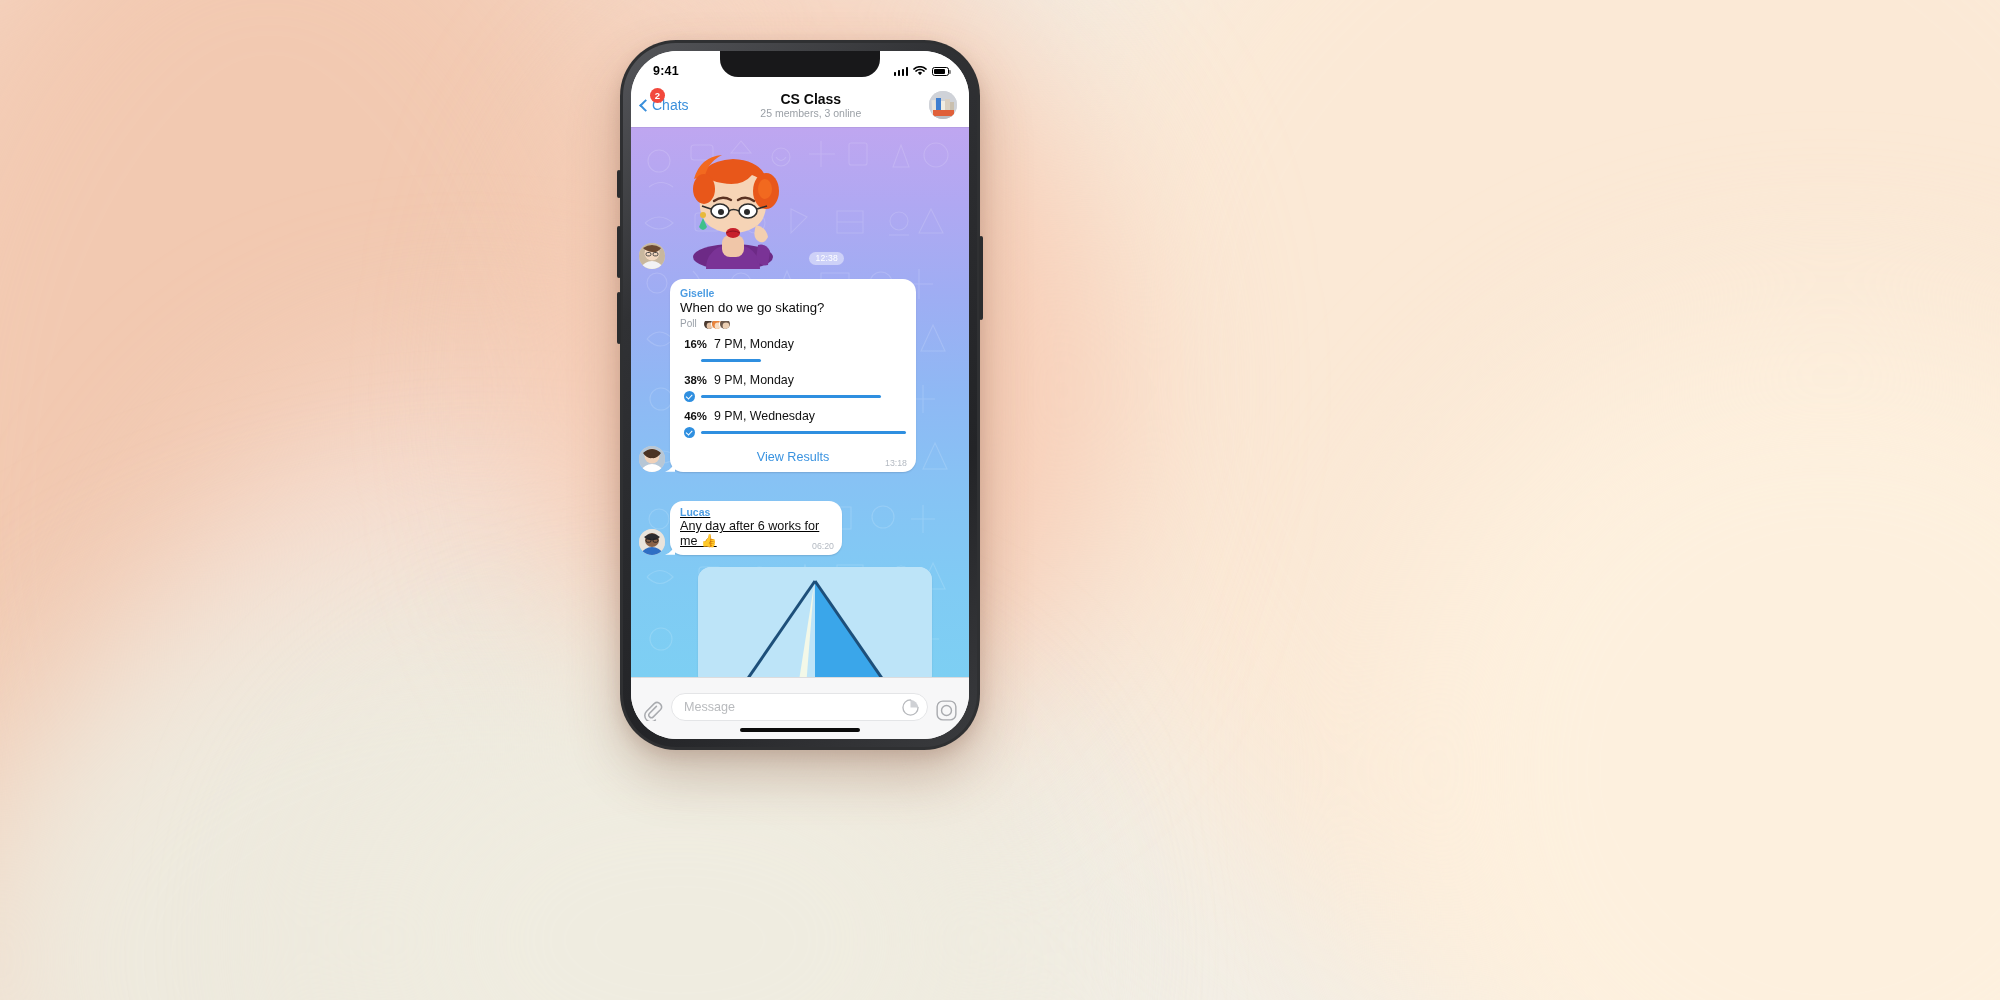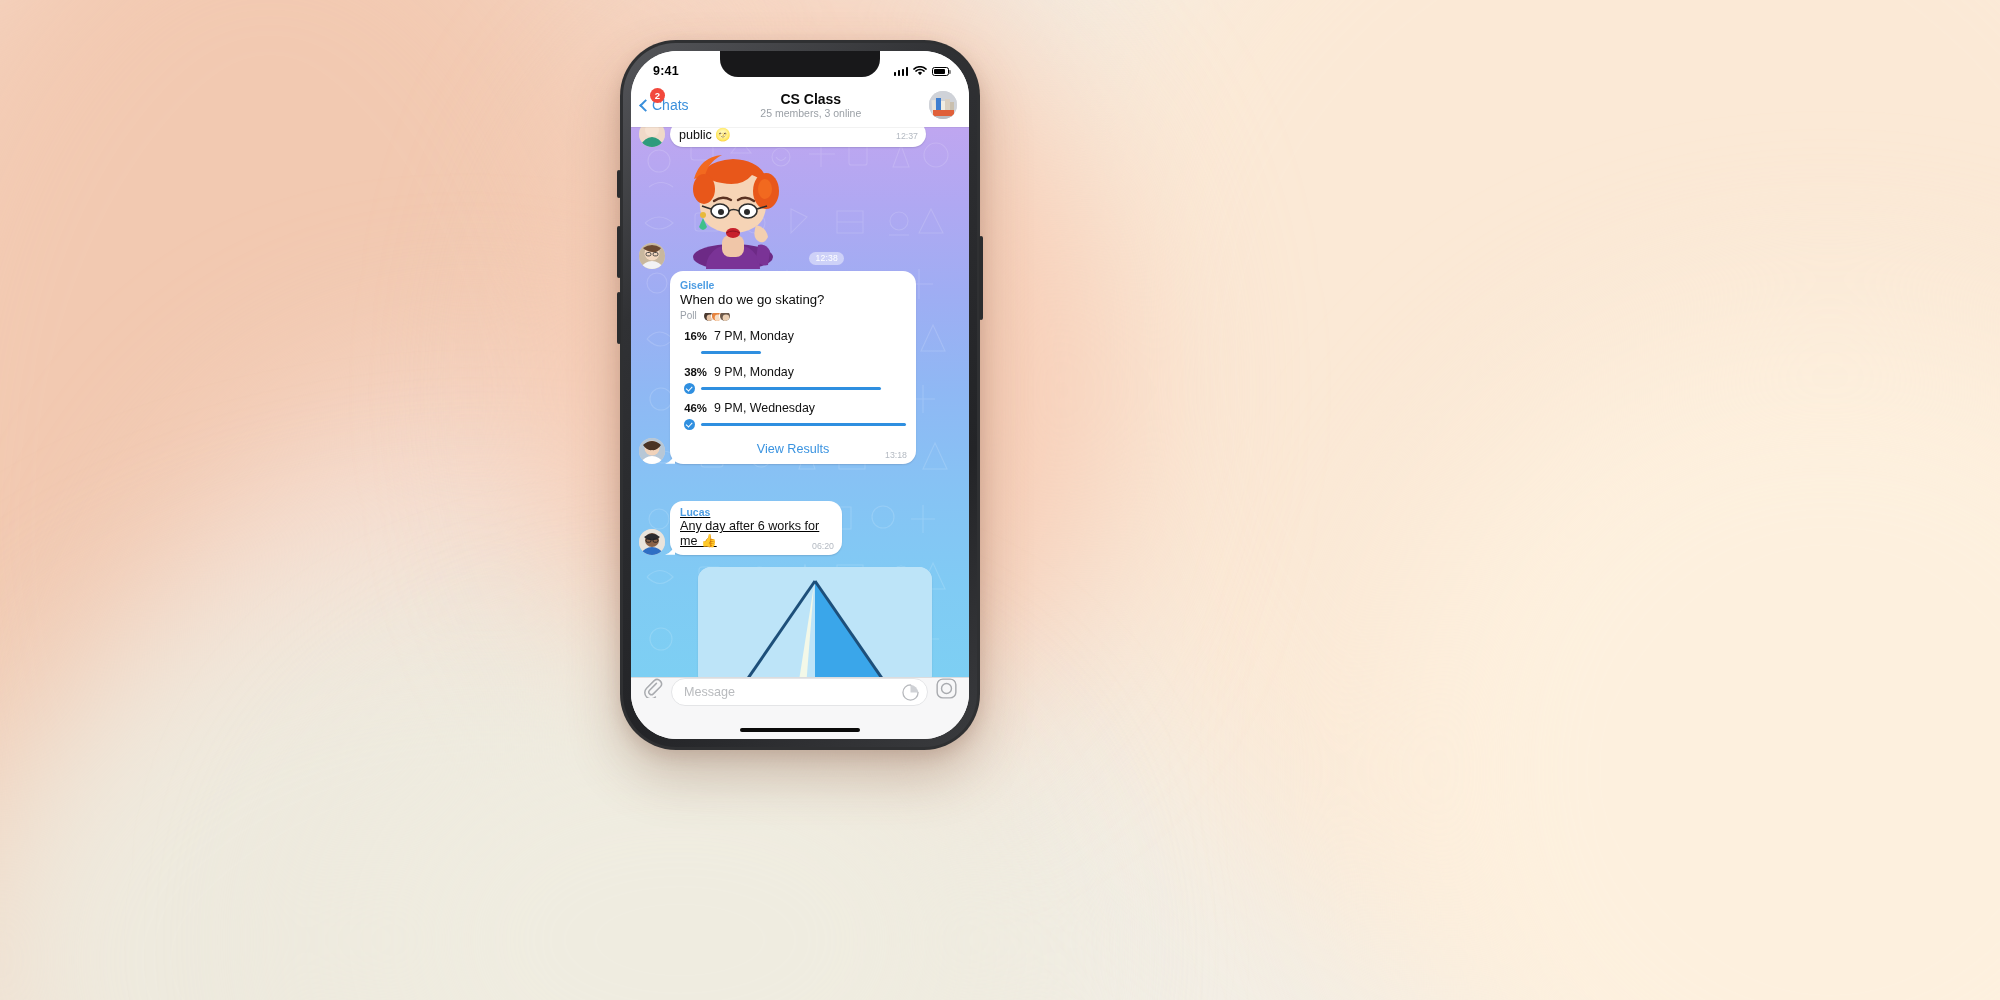--- a/index.html
+++ b/index.html
@@ -121,21 +121,21 @@
   #row-sticker { top:26px; align-items:flex-end; }
   #sticker-wrap { position:relative; width:126px; height:116px; }
   #sticker { width:126px; height:116px; }
   #sticker-ts {
     position:absolute; right:-48px; bottom:4px;
     background:rgba(255,255,255,.45); color:#fff; font-size:8.6px;
     padding:1.6px 6px; border-radius:8px; letter-spacing:.2px;
   }
 
   
-  #row-poll { top:144px; }
+  #row-poll { top:152px; }
   #bub-poll { width:246px; padding:8px 10px 6px 10px; }
   #poll-q { font-size:13.2px; font-weight:normal; color:#0d0d0d; margin-top:1px; line-height:1.2; }
   #poll-meta { display:flex; align-items:flex-start; gap:6px; margin-top:2px; }
   #poll-type { font-size:10px; color:#9aa0a8; }
   #voters { display:flex; }
   #voters .vv { width:12px; height:12px; border-radius:50%; border:1.4px solid #fff; margin-left:-4px; overflow:hidden; position:relative; }
   #voters .vv:first-child { margin-left:0; }
 
   #poll-options { margin-top:7px; }
   .opt { margin-bottom:7px; position:relative; }
@@ -162,21 +162,21 @@
   
   #row-photo { top:440px; justify-content:center; }
   #bub-photo {
     width:234px; height:120px; border-radius:13px; overflow:hidden;
     background:#bde4f8; position:relative; box-shadow:0 1px 1.5px rgba(30,40,70,.16);
     margin-left:30px;
   }
 
   
   #inputbar {
-    flex:0 0 44px; background:#f7f7f8; display:flex; align-items:flex-start;
+    flex:0 0 44px; background:#f7f7f8; display:flex; align-items:flex-end;
     gap:8px; padding:0 12px; border-top:.5px solid #dcdcde; z-index:20;
   }
   #attach-icon { width:20px; height:20px; flex:0 0 20px; cursor:pointer; }
   #msg-field {
     flex:1; height:28px; background:#fff; border-radius:15px; border:.8px solid #e4e5e7;
     display:flex; align-items:center; padding:0 30px 0 12px; position:relative;
   }
   #msg-input { border:0; outline:0; font-size:12.6px; color:#111; width:100%; background:transparent;
                font-family:"Liberation Sans", sans-serif; }
   #msg-input::placeholder { color:#b9bbbe; }
@@ -321,33 +321,20 @@
           <rect x="110" y="502" width="22" height="18" rx="3"></rect>
           <path d="M156 524 l10 -24 l10 24 z"></path>
           <path d="M198 500 h24 v24 h-24 z"></path>
           <circle cx="256" cy="510" r="10"></circle>
           <path d="M296 498 v28 M284 512 h24"></path>
         </g>
       </svg>
 
       <div id="msgs">
 
-        <div class="row" id="row-public">
-          <div class="av">
-            <svg width="26" height="26" viewBox="0 0 26 26">
-              <rect width="26" height="26" fill="#f0d9c8"></rect>
-              <circle cx="13" cy="9" r="7" fill="#f6e2d2"></circle>
-              <path d="M0 26 q6 -10 13 -10 q7 0 13 10 z" fill="#2e9b7d"></path>
-            </svg>
-          </div>
-          <div class="bub" id="bub-public">
-            <span class="btext">public 🌝</span>
-            <span class="ts">12:37</span>
-          </div>
-        </div>
 
         <div class="row" id="row-sticker">
           <div class="av">
             <svg width="26" height="26" viewBox="0 0 26 26">
               <rect width="26" height="26" fill="#c8b79e"></rect>
               <circle cx="13" cy="10" r="7.5" fill="#f3d8c0"></circle>
               <path d="M4 5 q9 -6 18 0 q-3 5 -9 4 q-6 -1 -9 -4z" fill="#6b4a32"></path>
               <rect x="7" y="9.5" width="5" height="3.4" rx="1.6" fill="none" stroke="#3a3a3a" stroke-width=".9"></rect>
               <rect x="14" y="9.5" width="5" height="3.4" rx="1.6" fill="none" stroke="#3a3a3a" stroke-width=".9"></rect>
               <path d="M0 26 q6 -8 13 -8 q7 0 13 8 z" fill="#f2f2f4"></path>

